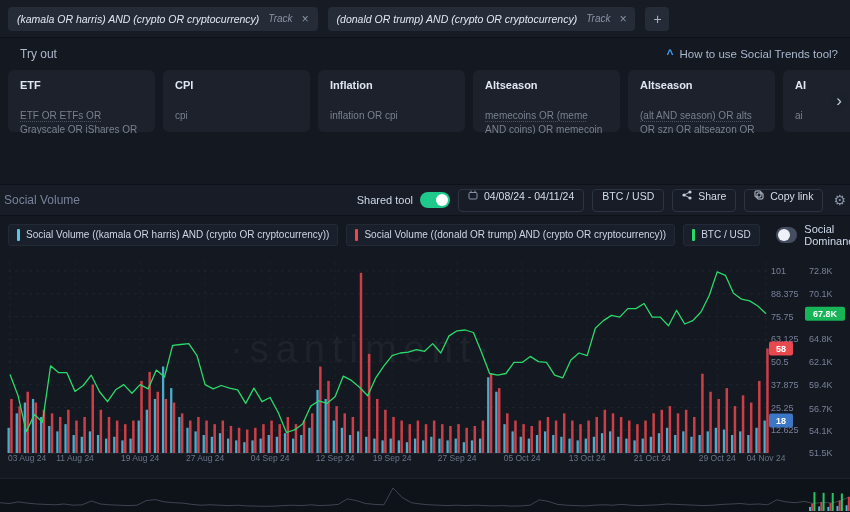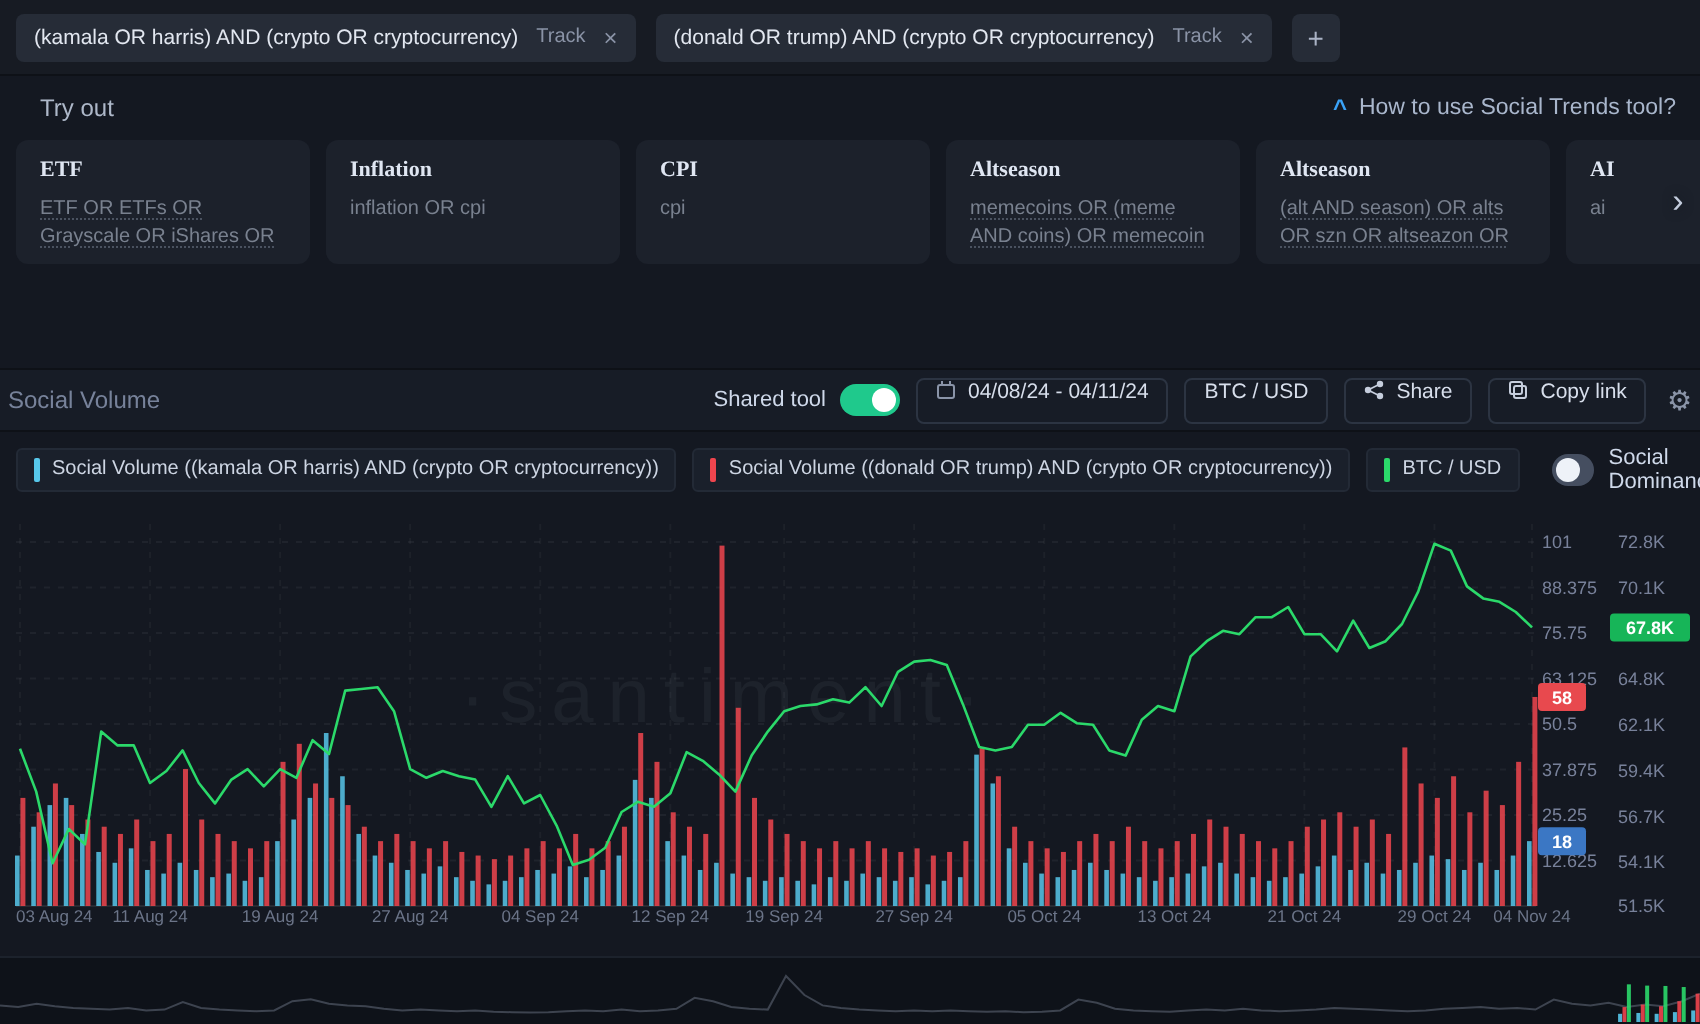--- a/index.html
+++ b/index.html
@@ -14,21 +14,21 @@
 
   
   .topbar {
     position: absolute; left: 0; top: 0; width: 850px; height: 38px;
     background: #171b23; border-bottom: 1px solid #0e1117;
     display: flex; align-items: center; padding: 0 8px; gap: 10px;
   }
   .query-chip {
     display: flex; align-items: center; gap: 9px;
     background: #262c37; border-radius: 4px; height: 24px; padding: 0 9px;
-    font-size: 10.5px; color: #e2e7f0; white-space: nowrap;
+    font-size: 10.5px; color: #e2e7f0; white-space: nowrap; font-style: italic;
   }
   .query-chip .track { color: #8a93a6; font-size: 10px; cursor: pointer; }
   .query-chip .close { color: #8a93a6; font-size: 12px; cursor: pointer; line-height: 1; }
   .add-btn {
     width: 24px; height: 24px; background: #262c37; border-radius: 4px;
     color: #aab3c5; font-size: 14px; display: flex; align-items: center; justify-content: center;
     cursor: pointer;
   }
 
   
@@ -41,21 +41,21 @@
   .help-link .caret { color: #3aa2f7; font-weight: 700; font-size: 12px; }
 
   .cards {
     position: absolute; left: 8px; top: 70px; width: 842px; height: 64px;
     display: flex; gap: 8px; overflow: hidden;
   }
   .card {
     flex: 0 0 147px; height: 62px; background: #1c212b; border-radius: 6px;
     padding: 9px 12px; cursor: pointer;
   }
-  .card-title { font-size: 11px; font-weight: 700; color: #dfe6f2; margin-bottom: 7px; font-family: Liberation Serif, serif; }
+  .card-title { font-size: 11px; font-weight: 700; color: #dfe6f2; margin-bottom: 18px; }
   .card-sub {
     font-size: 10px; color: #79818f; line-height: 1.38;
     display: block; max-height: 28px; overflow: hidden;
   }
   .card-sub.dashed { text-decoration: underline dotted #4a5260; text-underline-offset: 2px; }
   .cards-chevron {
     position: absolute; right: 2px; top: 88px; width: 18px; height: 26px;
     color: #c3ccdd; font-size: 17px; display: flex; align-items: center; justify-content: center;
     cursor: pointer; text-shadow: 0 0 6px #141821;
   }
@@ -136,26 +136,26 @@
     <span>How to use Social Trends tool?</span>
   </span>
 </div>
 
 <div class="cards">
   <div class="card">
     <div class="card-title">ETF</div>
     <span class="card-sub dashed">ETF OR ETFs OR Grayscale OR iShares OR blackrock OR vanec...</span>
   </div>
   <div class="card">
+    <div class="card-title">CPI</div>
+    <span class="card-sub">cpi</span>
+  </div>
+  <div class="card">
     <div class="card-title">Inflation</div>
     <span class="card-sub">inflation OR cpi</span>
-  </div>
-  <div class="card">
-    <div class="card-title">CPI</div>
-    <span class="card-sub">cpi</span>
   </div>
   <div class="card">
     <div class="card-title">Altseason</div>
     <span class="card-sub dashed">memecoins OR (meme AND coins) OR memecoin OR (meme...</span>
   </div>
   <div class="card">
     <div class="card-title">Altseason</div>
     <span class="card-sub dashed">(alt AND season) OR alts OR szn OR altseazon OR altseason OR...</span>
   </div>
   <div class="card">

